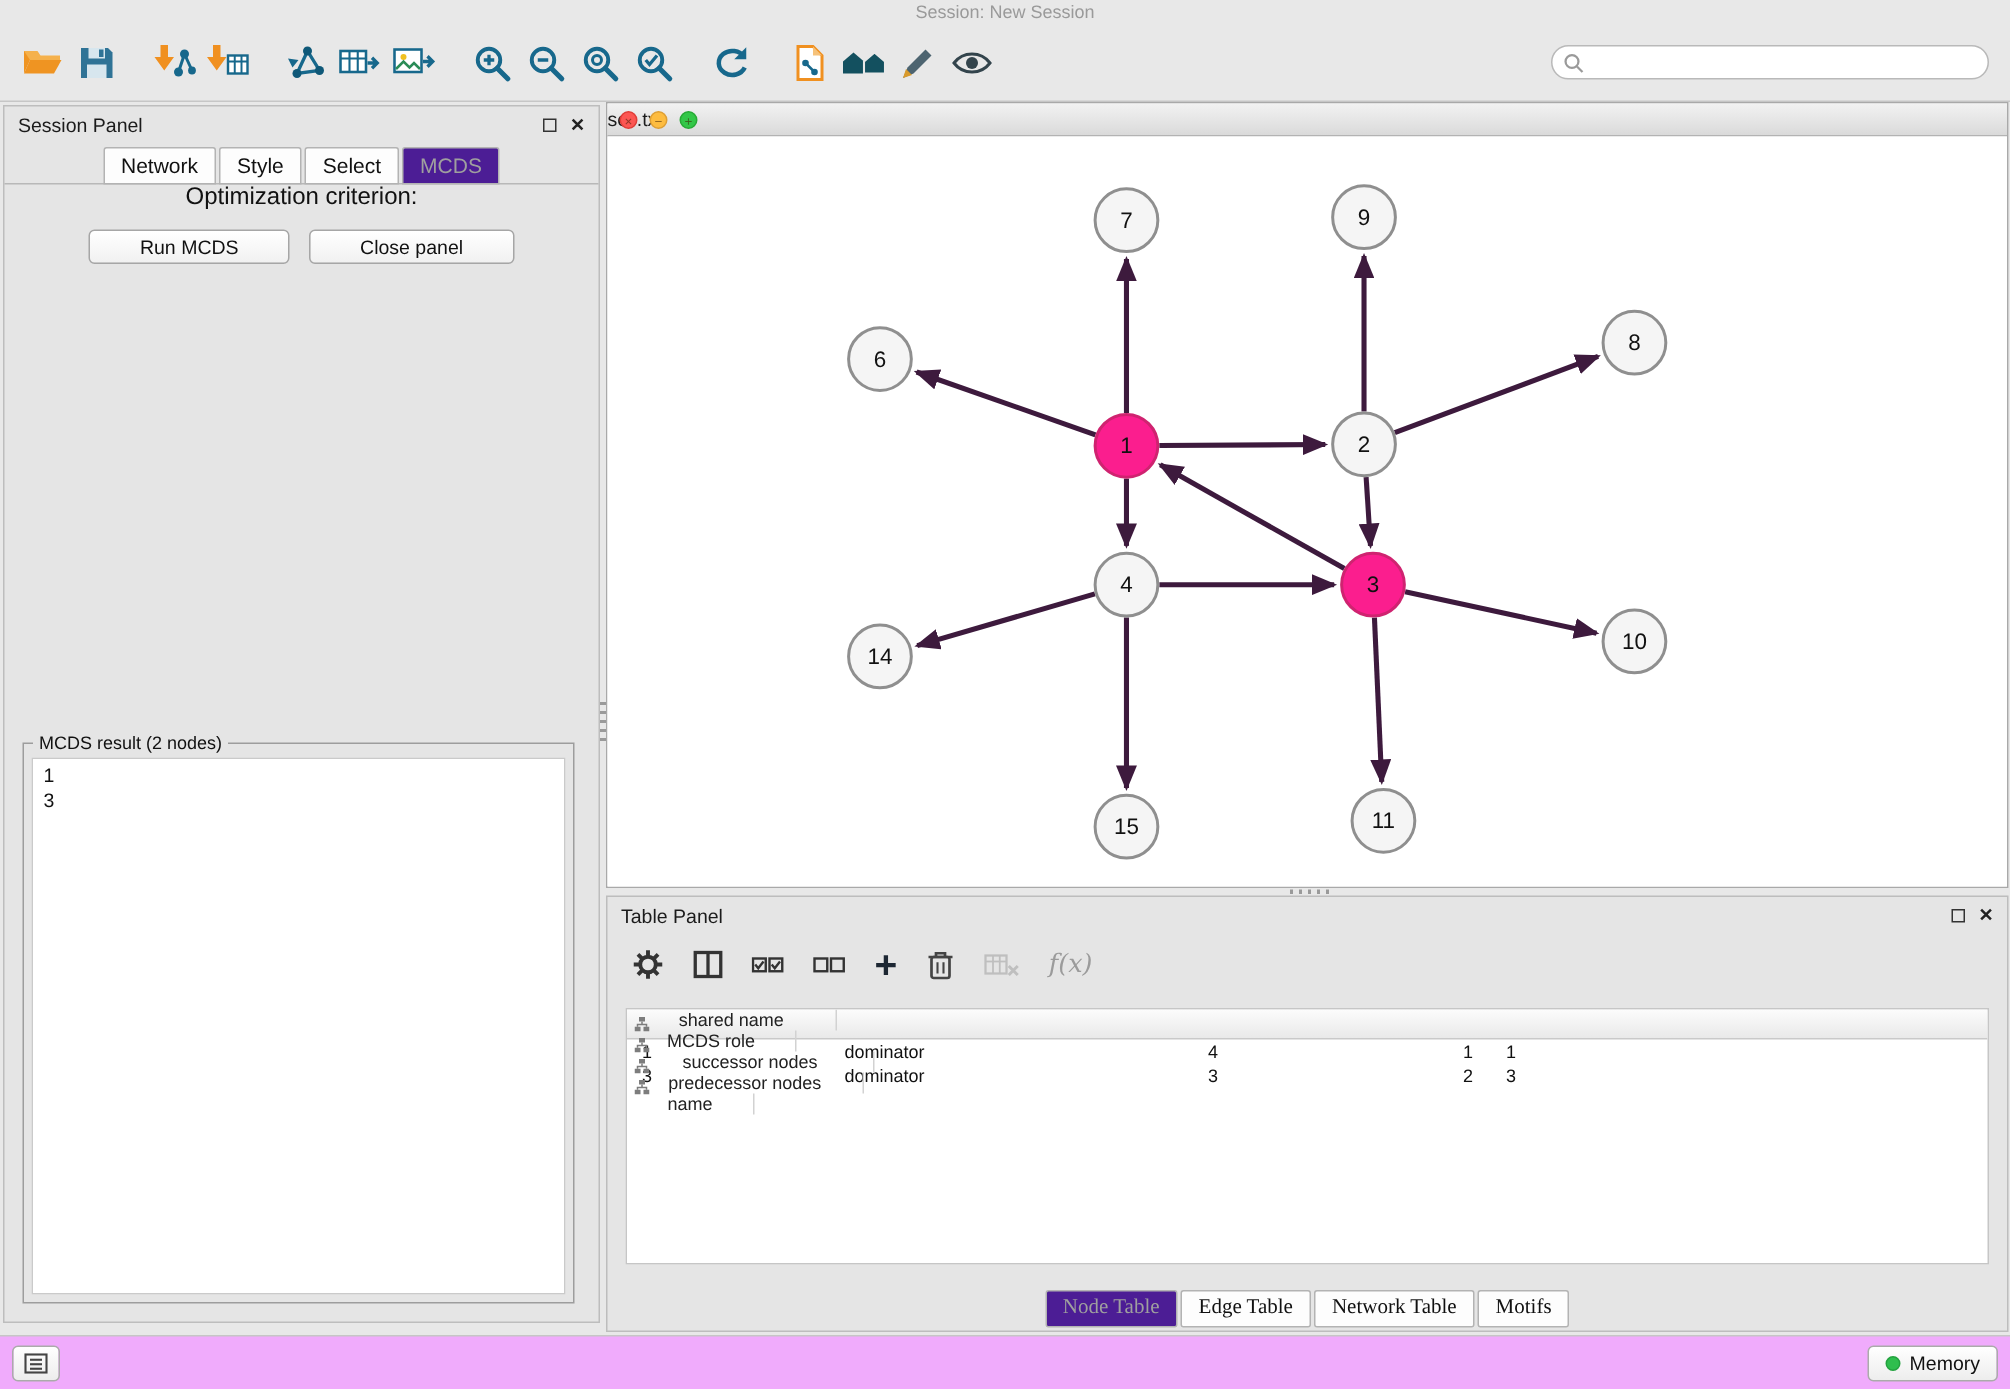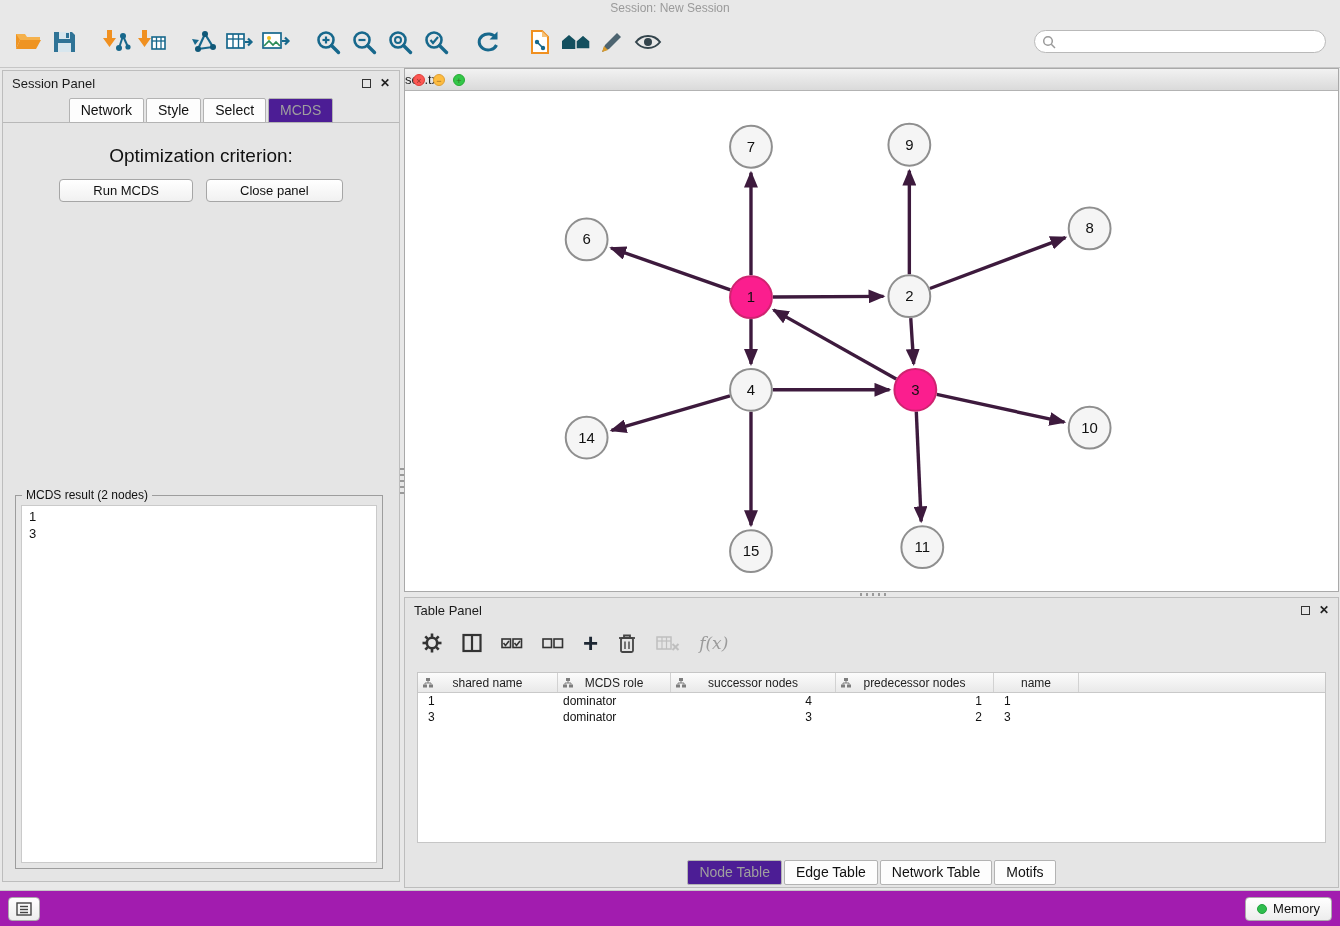--- a/index.html
+++ b/index.html
@@ -41,21 +41,21 @@
   .tab-strip { display:flex; justify-content:center; align-items:flex-end; border-bottom:1px solid #b8b8b8; padding-top:3px; }
   .tab { font-size:14px; padding:3px 11px 4px; background:#fdfdfd; border:1px solid #b3b3b3; margin-bottom:-1px;
          color:#111; border-radius:2px 2px 0 0; cursor:default; }
   .tab + .tab { margin-left:2px; }
   .tab.active { background:#4c1d95; color:#9f9f9f; }
 
   
   .control-panel { position:absolute; left:2px; top:2px; width:398px; bottom:8px;
                    background:#e5e5e5; border:1px solid #bdbdbd; }
   .cp-content { text-align:center; }
-  .opt-label { font-size:19px; margin-top:22px; }
+  .opt-label { font-size:16px; }
   .criterion-select { width:312px; height:23px; margin:10px auto 0; background:#fff; border:1px solid #ababab;
                       border-radius:4px; display:flex; align-items:center; padding:0 22px 0 9px;
                       font-size:13px; position:relative; text-align:left; }
   .stepper { position:absolute; right:7px; top:4px; display:flex; flex-direction:column; gap:2px; }
   .stepper .up { width:0; height:0; border-left:4px solid transparent; border-right:4px solid transparent; border-bottom:5px solid #555; }
   .stepper .down { width:0; height:0; border-left:4px solid transparent; border-right:4px solid transparent; border-top:5px solid #555; }
   .cp-buttons { margin-top:12px; display:flex; justify-content:center; gap:13px; }
   .btn { background:linear-gradient(#ffffff,#f1f1f1); border:1px solid #a6a6a6; border-radius:4px;
          padding:3px 33px; font-size:13px; color:#111; cursor:default; font-family:"Liberation Sans", sans-serif; }
   .result-group { position:absolute; left:12px; right:16px; top:424px; bottom:12px; border:1px solid #9d9d9d; }
@@ -79,36 +79,36 @@
   .net-canvas svg { width:100%; height:100%; display:block; }
   svg text { font-family:"Liberation Sans", sans-serif; }
 
   
   .table-panel { position:absolute; left:404px; top:529px; right:1px; bottom:2px; background:#e5e5e5; border:1px solid #bdbdbd; }
   .tp-toolbar { height:42px; display:flex; align-items:center; gap:19px; padding:0 16px; }
   .tp-icon { display:flex; align-items:center; justify-content:center; cursor:default; }
   .plus-glyph { font-size:26px; font-weight:bold; color:#1d2733; line-height:22px; }
   .fx-glyph { font-family:"DejaVu Serif", serif; font-style:italic; font-size:17px; color:#9b9b9b; }
   .tp-table { position:absolute; left:12px; right:12px; top:74px; bottom:44px; background:#fff; border:1px solid #c6c6c6; overflow:hidden; }
-  .thead { display:flex; height:20px; background:linear-gradient(#fcfcfc,#e9e9e9); border-bottom:1px solid #c9c9c9; }
+  .thead { display:flex; height:20px; background:linear-gradient(#fcfcfc,#e9e9e9); border-bottom:1px solid #c9c9c9;flex-direction:column; }
   .th { position:relative; display:flex; align-items:center; justify-content:center; font-size:12px;
         border-right:1px solid #d2d2d2; color:#222; cursor:default; }
   .th .tree-ic { position:absolute; left:5px; top:5px; }
   .tr { display:flex; height:16px; cursor:default; }
   .td { font-size:12px; line-height:16px; white-space:nowrap; overflow:hidden; }
   .c0 { width:140px; padding-left:10px; }
   .c1 { width:113px; padding-left:5px; }
   .c2 { width:165px; text-align:right; padding-right:24px; }
   .c3 { width:158px; text-align:right; padding-right:12px; }
   .c4 { width:85px;  padding-left:10px; }
-  .tp-tabs { position:absolute; left:0; right:0; bottom:3px; display:flex; justify-content:center; }
+  .tp-tabs { position:absolute; left:0; right:0; bottom:3px; display:flex; justify-content:center;font-family:Liberation Serif, serif; }
   .tp-tabs .tab { border-radius:2px; }
 
   
-  .statusbar { position:absolute; left:0; right:0; bottom:0; height:36px; background:#a21caf;
+  .statusbar { position:absolute; left:0; right:0; bottom:0; height:36px; background:#f0abfc;
                border-top:1px solid #c6c6c6; display:flex; align-items:center; padding:0 8px;gap:40px; }
   .menu-btn { width:32px; height:24px; border:1px solid #ababab; border-radius:4px;
               background:linear-gradient(#ffffff,#ededed); display:flex; align-items:center; justify-content:center; }
   .memory-btn { margin-left:auto; height:24px; border:1px solid #ababab; border-radius:4px;
                 background:linear-gradient(#ffffff,#ededed); display:flex; align-items:center; gap:6px;
                 padding:0 11px; font-size:13px; }
   .mem-dot { width:10px; height:10px; border-radius:50%; background:#2fbe4e; border:1px solid #23a23f; }
 </style>
 </head>
 <body>

